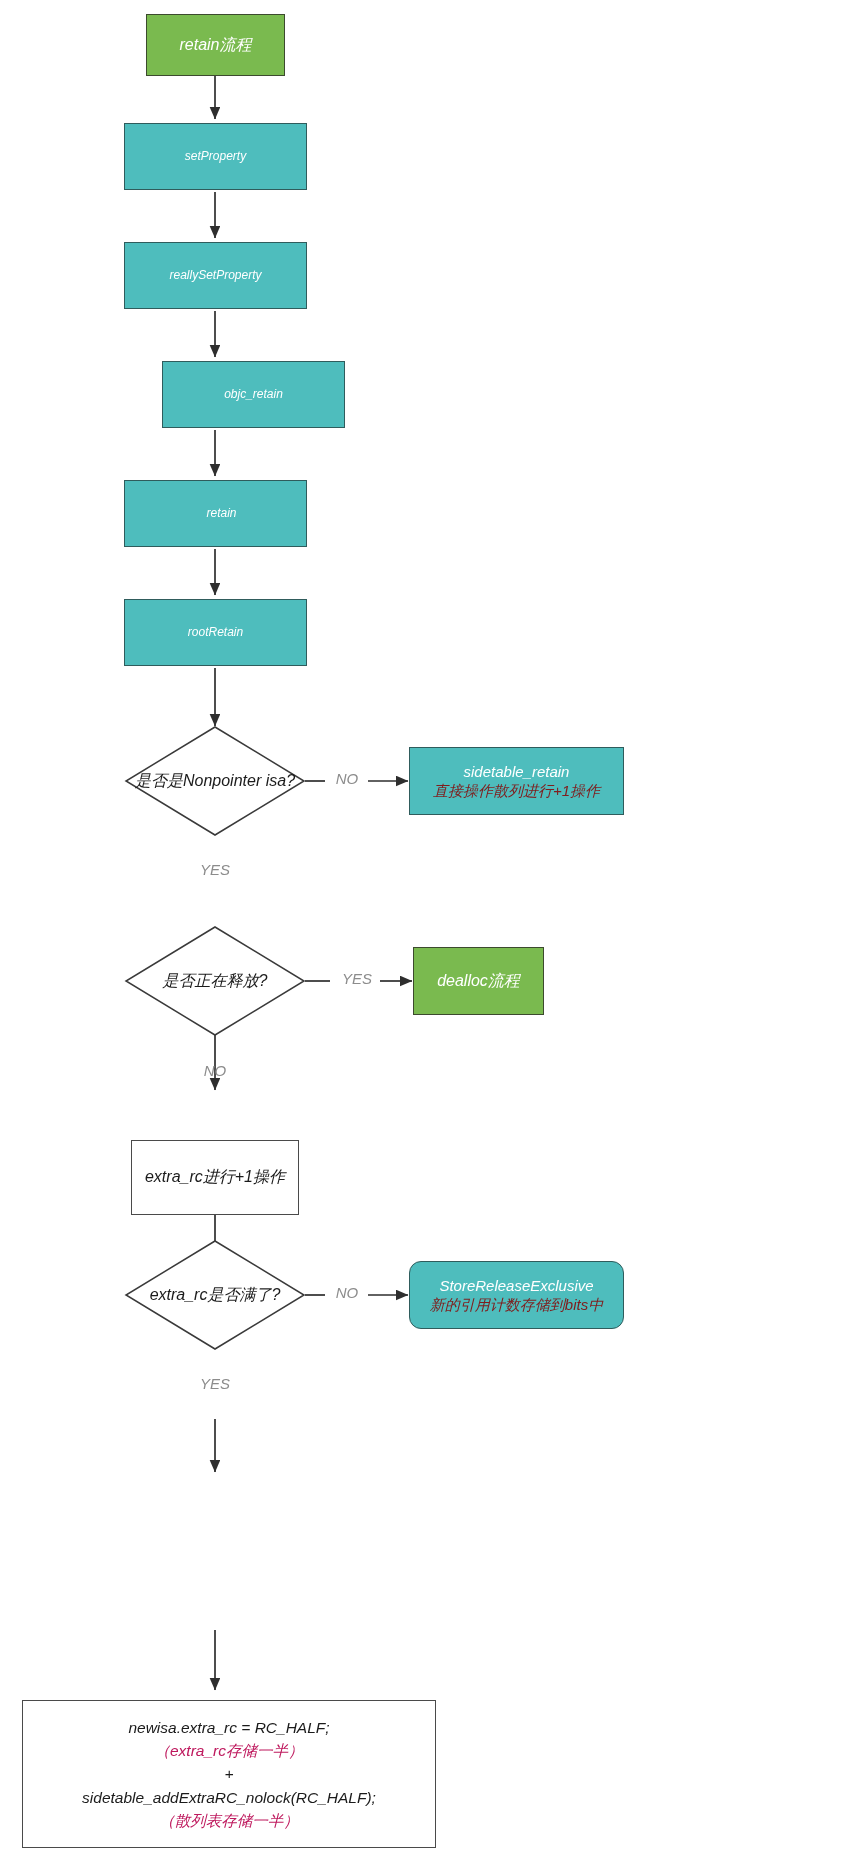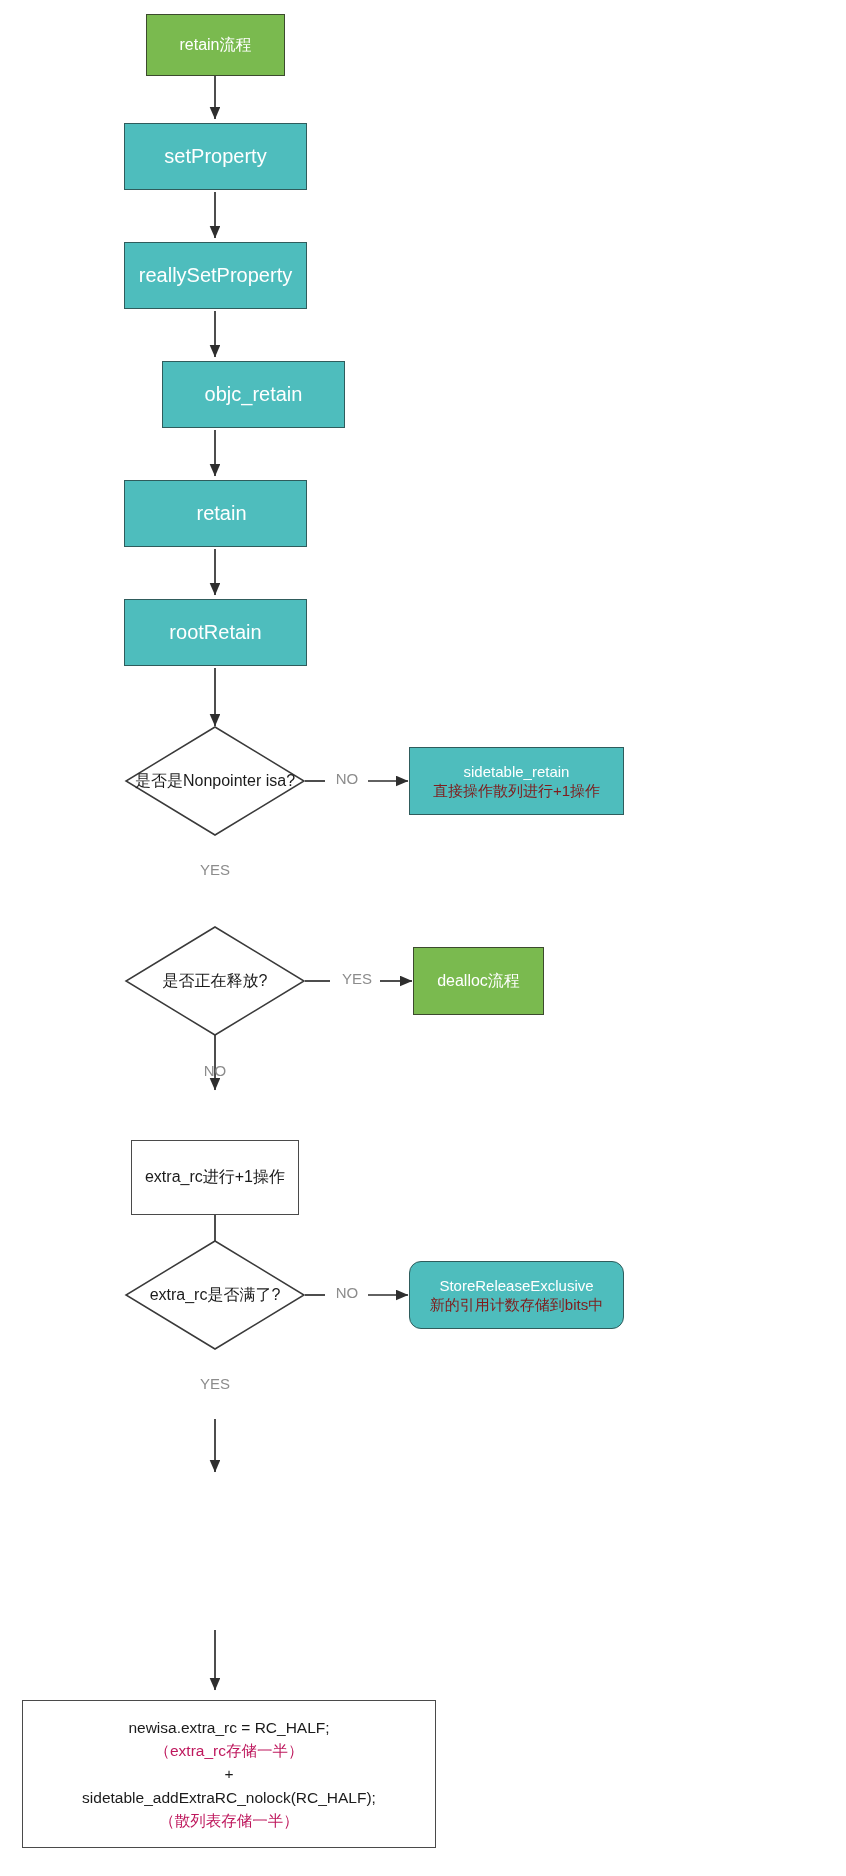--- a/index.html
+++ b/index.html
@@ -11,20 +11,21 @@
     width: 846px;
     height: 1876px;
     font-family: "Liberation Sans", "DejaVu Sans", sans-serif;
     position: relative;
     overflow: hidden;
   }
   #canvas {
     position: relative;
     width: 846px;
     height: 1408px;
+    font-style: italic;
   }
   .node {
     position: absolute;
     box-sizing: border-box;
     display: flex;
     flex-direction: column;
     align-items: center;
     justify-content: center;
     text-align: center;
     line-height: 1.28;
@@ -32,21 +33,21 @@
   .proc-green {
     background: #7aba4f;
     border: 1.6px solid #3c4a2e;
     color: #ffffff;
     font-size: 16px;
   }
   .proc-teal {
     background: #4ebdbd;
     border: 1.6px solid #2f5c5c;
     color: #ffffff;
-    font-size: 20px;
+    font-size: 12px;
   }
   .proc-teal-two {
     background: #4ebdbd;
     border: 1.6px solid #2f5c5c;
     color: #ffffff;
     font-size: 15px;
   }
   .proc-teal-two .l1 { color: #ffffff; }
   .proc-teal-two .l2 { color: #7f1d1d; }
   .proc-plain {

